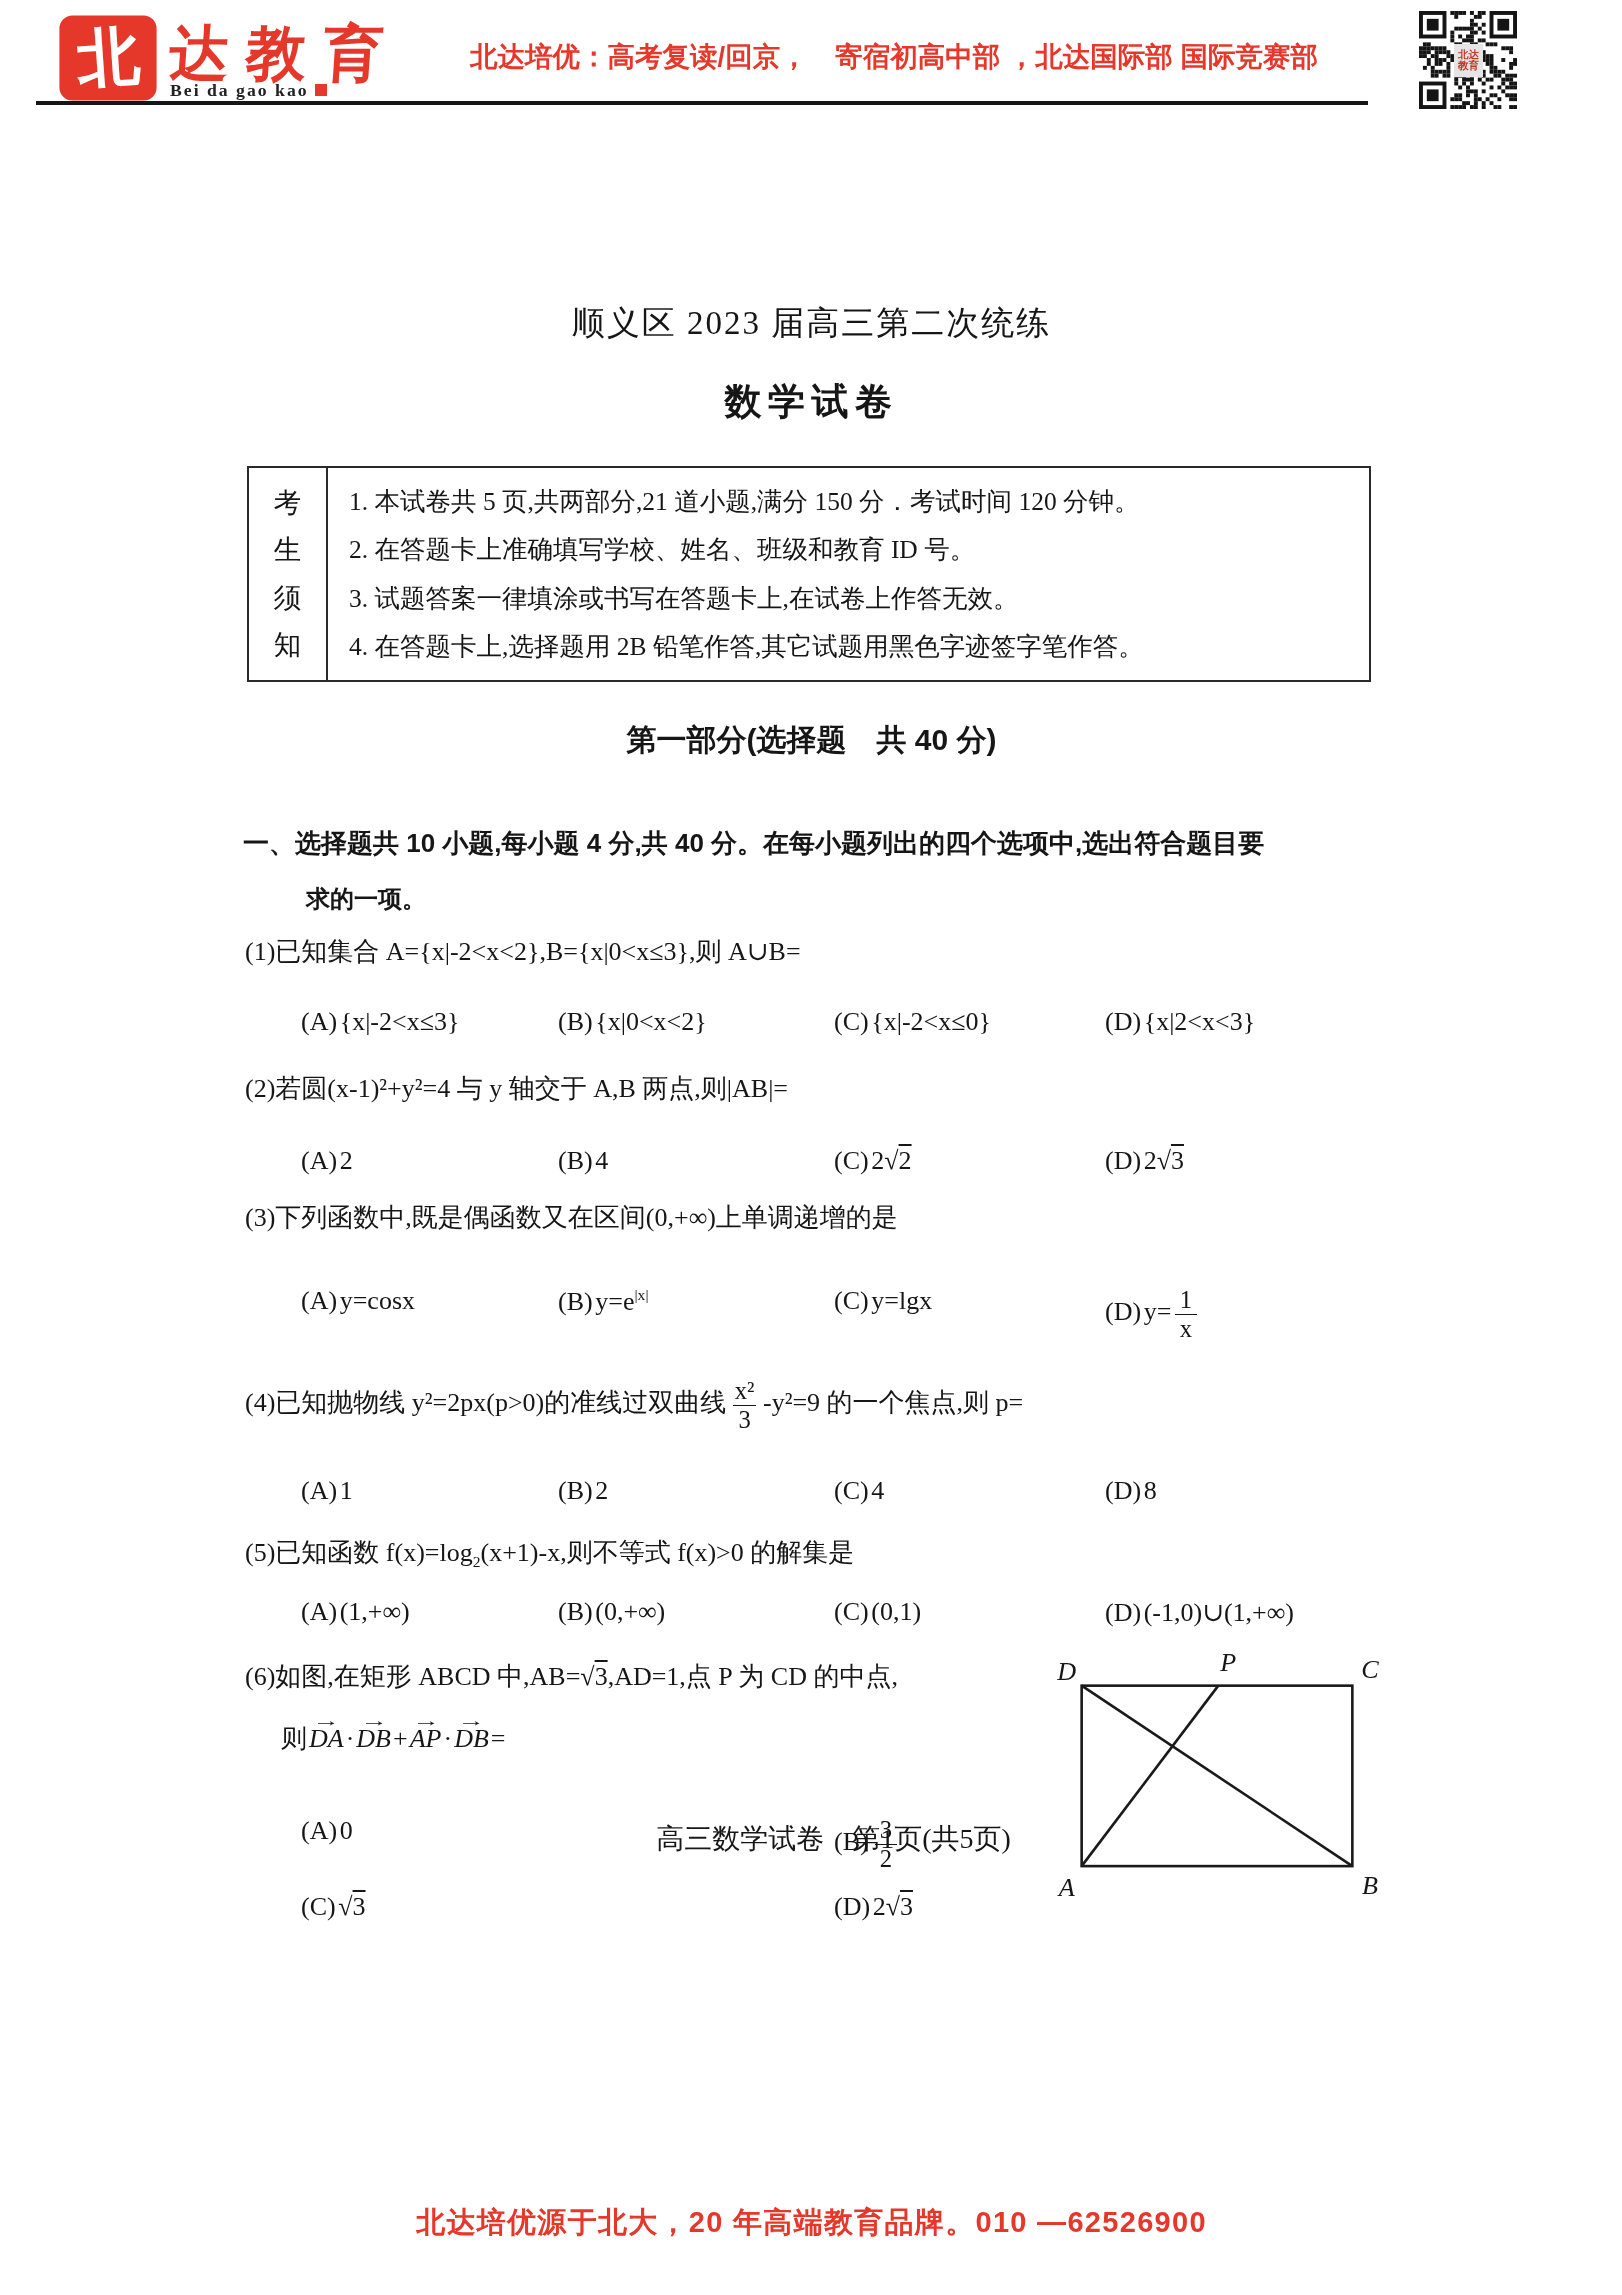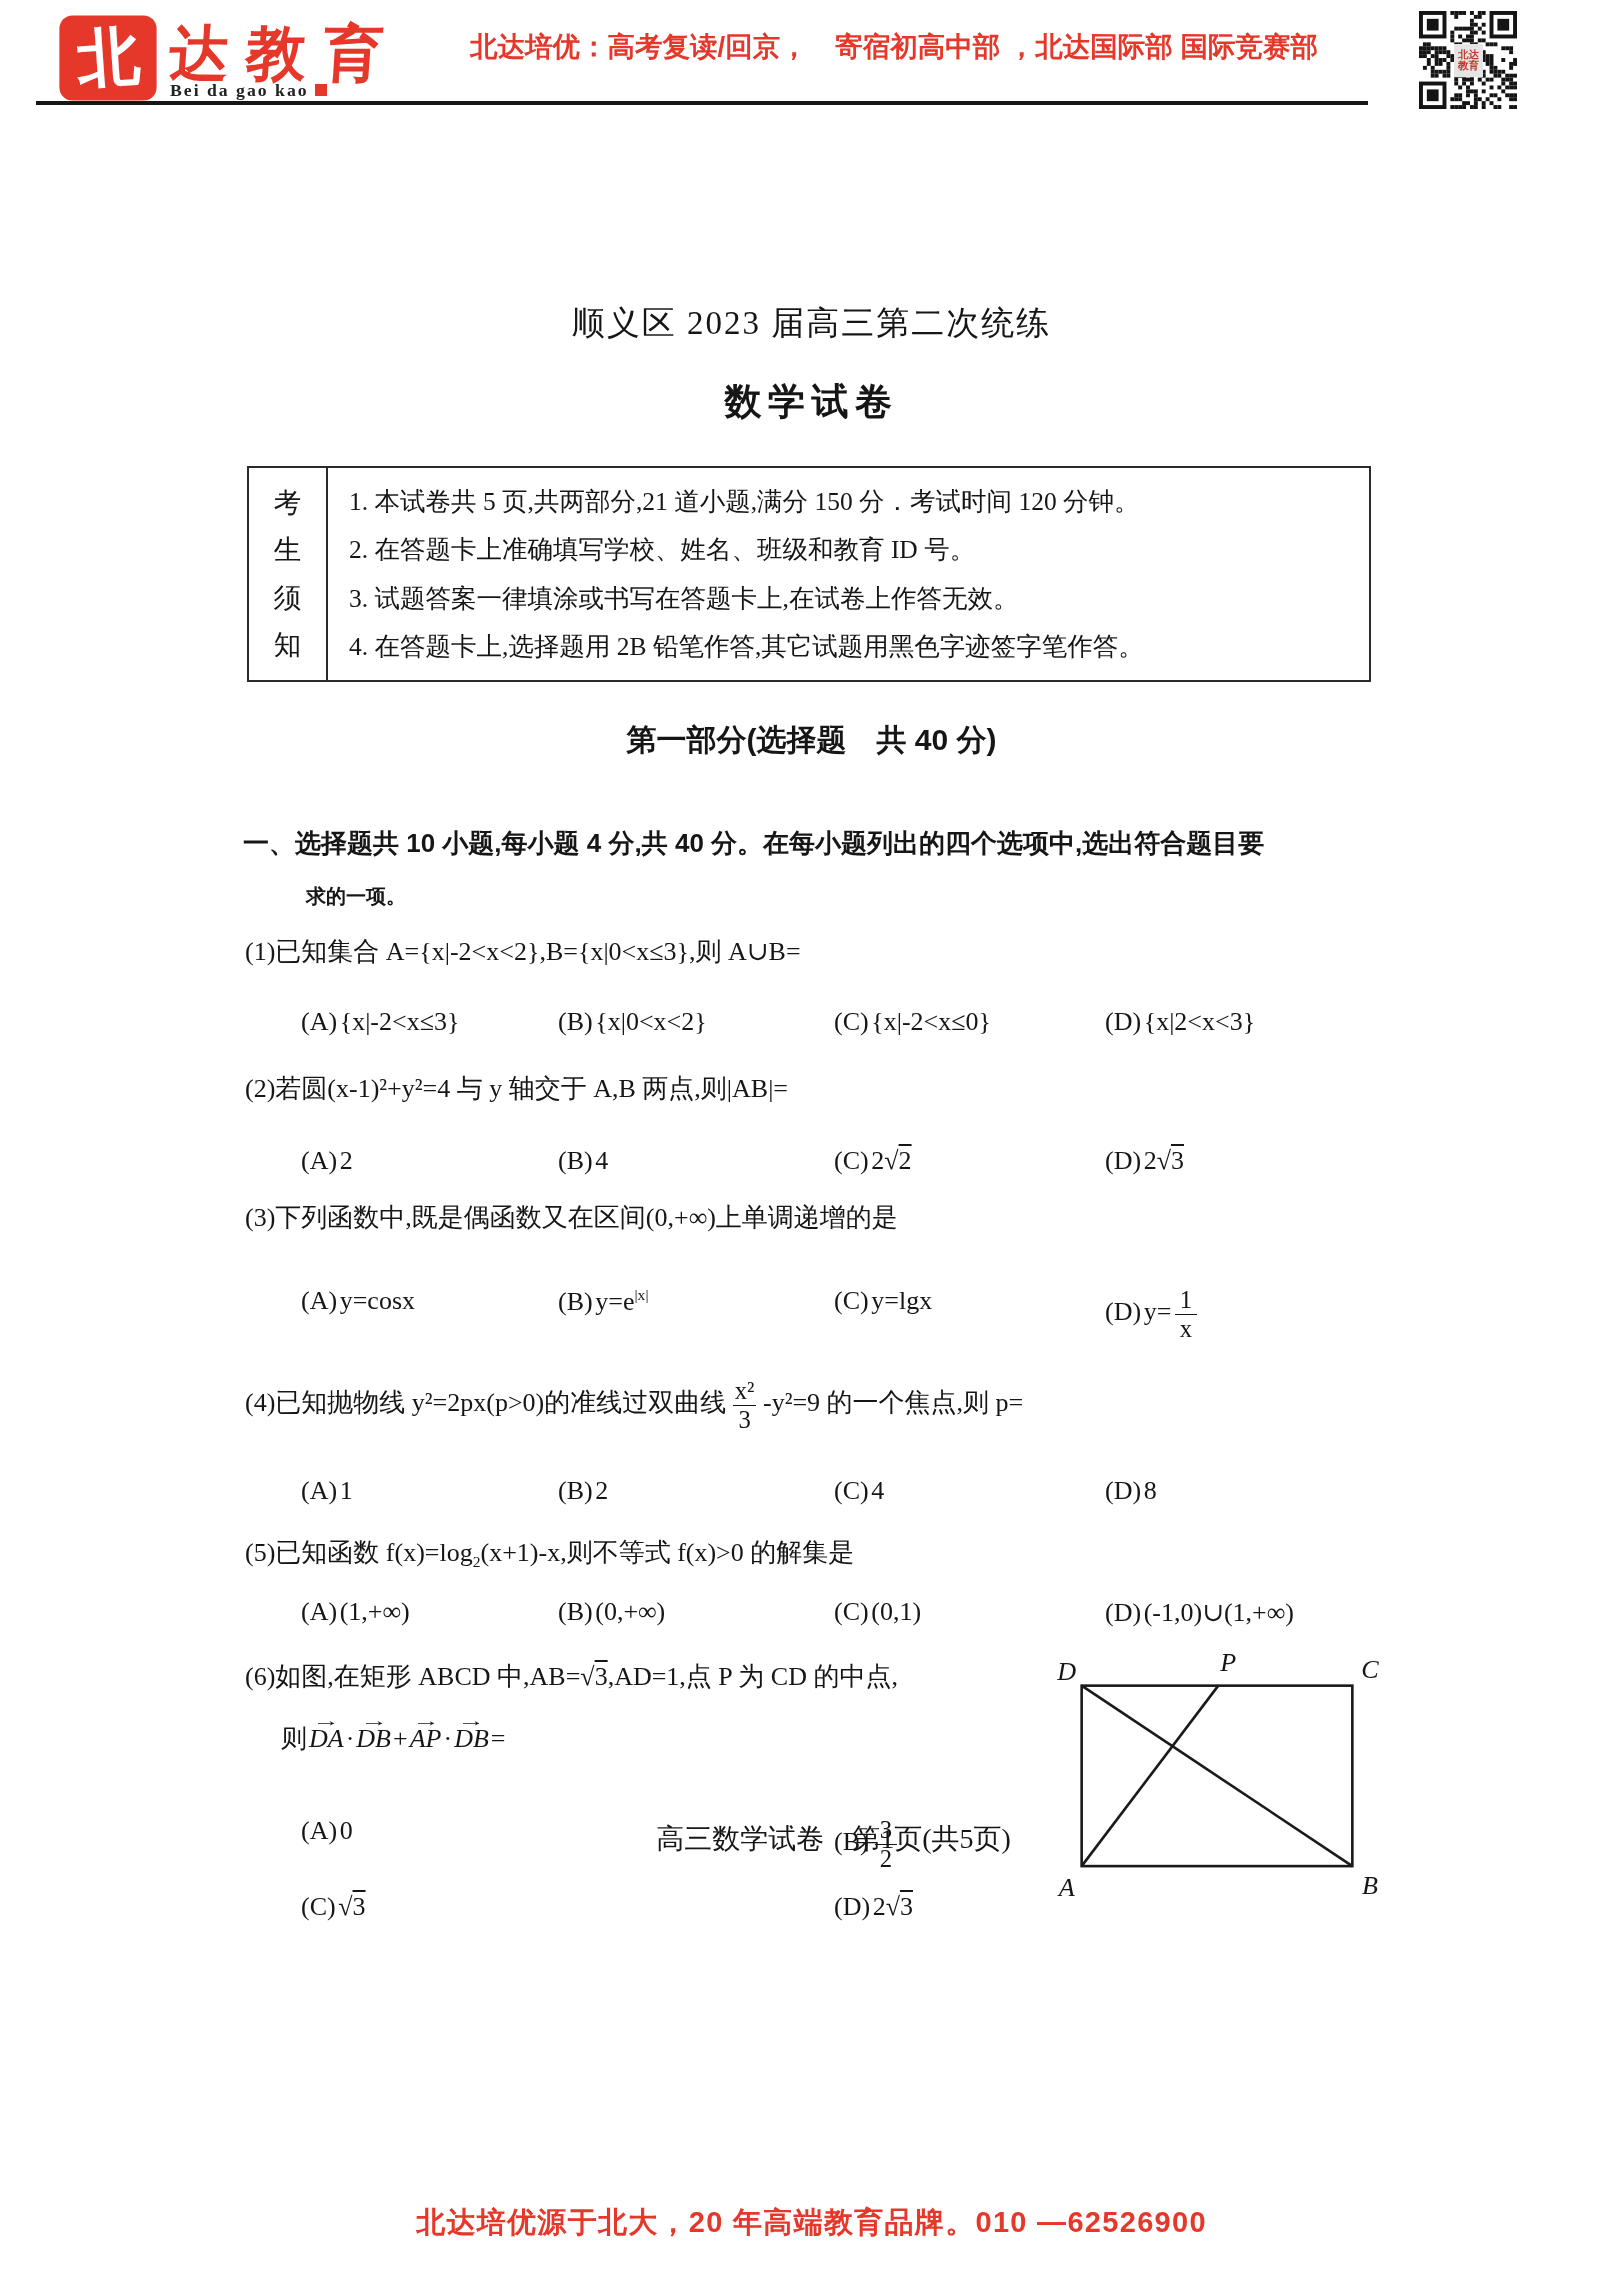--- a/index.html
+++ b/index.html
@@ -11,40 +11,40 @@
   .red{color:#e6372b;}
   .center{width:1623px;text-align:center;}
   
   .seal{left:62px;top:18.3px;width:92px;height:80px;background:#e6372b;border-radius:10.5px;
         display:flex;align-items:center;justify-content:center;box-shadow:0 0 0 2.6px #e6372b;}
   .seal span{color:#fff;font-size:63px;font-weight:700;transform:rotate(-4deg);}
   .brand-script{left:169px;top:14.4px;font-size:60px;font-weight:700;color:#e6372b;letter-spacing:17px;
         font-family:"Liberation Serif","DejaVu Serif",serif;transform:skewX(-4deg);white-space:nowrap;}
   .brand-pinyin{left:170px;top:80px;font-size:17.7px;font-weight:700;letter-spacing:2px;color:#222;white-space:nowrap;}
   .redsq{display:inline-block;width:12.4px;height:12.4px;background:#e6372b;margin-left:6.5px;}
-  .tagline{left:470px;top:29px;font-size:27.5px;white-space:nowrap;}
+  .tagline{left:470px;top:39px;font-size:27.5px;white-space:nowrap;}
   .hrule{left:36px;top:101px;width:1332px;height:3.9px;background:#161616;}
   .qr{left:1419px;top:10.5px;width:98px;height:98px;}
   .qr-label{position:absolute;left:35px;top:33px;width:29px;height:33px;background:#e5e5e5;
             display:flex;flex-direction:column;align-items:center;justify-content:center;line-height:1.05;}
   .qr-label span{color:#c0392b;font-size:10.5px;font-weight:700;}
   
   .title{top:301px;font-size:33px;letter-spacing:2px;}
   .subtitle{top:377px;font-size:37px;letter-spacing:6.5px;}
   
   .notice{left:247px;top:466px;width:1124px;height:216px;border:2px solid #2a2a2a;display:flex;}
   .notice-left{width:79px;border-right:2px solid #2a2a2a;display:flex;flex-direction:column;
                align-items:center;justify-content:space-between;padding:17px 0;font-size:27.5px;}
   .notice-right{flex:1;display:flex;flex-direction:column;justify-content:space-between;
                 padding:15.7px 6.5px 15.7px 21px;font-size:25.5px;}
   .notice-right div{white-space:nowrap;}
   
   .section-heading{top:720px;font-size:30px;}
   .instr1{left:243px;top:826px;font-size:26px;white-space:nowrap;}
-  .instr2{left:306px;top:883px;font-size:20px;}
+  .instr2{left:306px;top:883px;font-size:24px;}
   
   .q{position:absolute;left:245px;font-size:26px;white-space:nowrap;}
   .optrow{position:absolute;left:245px;width:1139px;font-size:26px;}
   .opt{position:absolute;top:2px;white-space:nowrap;}
   .c1{left:56px;} .c2{left:313px;} .c3{left:589px;} .c4{left:860px;}
   .opt .lab{margin-right:2.6px;}
   sup{font-size:0.6em;} sub{font-size:0.6em;}
   .sqrt{white-space:nowrap;}
   .sqrt::before{content:"√";}
   .sqrt .rad{text-decoration:overline;}

